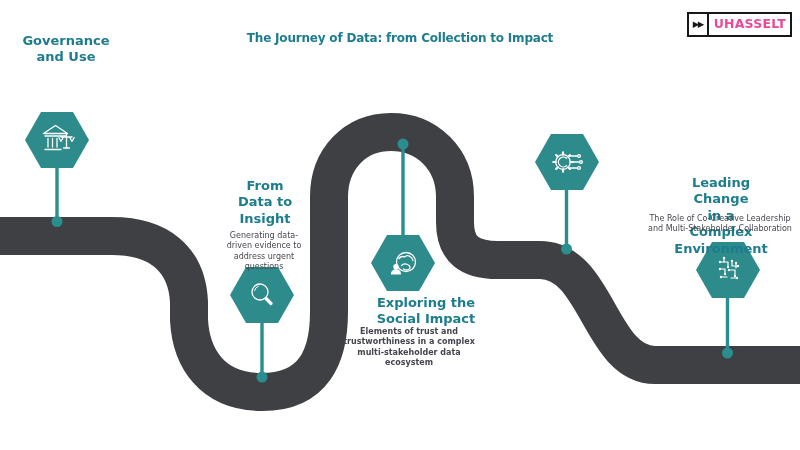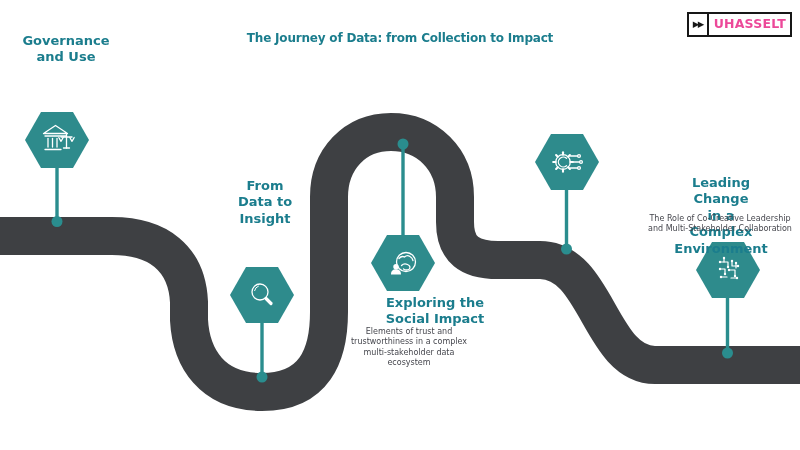--- a/index.html
+++ b/index.html
@@ -34,21 +34,21 @@
   .ms-title{
     position:absolute;transform:translateX(-50%);text-align:center;
     font-weight:bold;color:#1b7d8d;font-size:13px;line-height:1.26;white-space:pre-line;
   }
   .ms-desc{
     position:absolute;transform:translateX(-50%);text-align:center;
     color:#45464d;font-size:8px;line-height:1.3;white-space:pre-line;
   }
   .m1-title{left:66px;top:33px;}   .m1-desc{left:67px;top:60px;width:128px;}
   .m2-title{left:265px;top:178px;} .m2-desc{left:264px;top:231px;width:112px;}
-  .m3-title{left:435px;top:295px;} .m3-desc{left:409px;top:327px;width:132px;}
+  .m3-title{left:426px;top:295px;} .m3-desc{left:409px;top:327px;width:132px;font-weight:bold;}
   .m4-title{left:568px;top:81px;}  .m4-desc{left:568px;top:107px;width:152px;}
   .m5-title{left:721px;top:175px;} .m5-desc{left:720px;top:214px;width:166px;}
 
   
   .hex{
     position:absolute;width:64px;height:56px;background:#2e8b8c;
     clip-path:polygon(25% 0%,75% 0%,100% 50%,75% 100%,25% 100%,0% 50%);
     display:flex;align-items:center;justify-content:center;
   }
   .m1-hex{left:25px;top:112px;}
@@ -178,20 +178,24 @@
       </g>
     </svg>
   </div>
 
   <div class="ms-title m1-title">Governance
 and Use</div>
 
   <div class="ms-title m2-title">From
 Data to
 Insight</div>
+  <div class="ms-desc  m2-desc">Generating data-
+driven evidence to
+address urgent
+questions</div>
 
   <div class="ms-title m3-title">Exploring the
 Social Impact</div>
   <div class="ms-desc  m3-desc">Elements of trust and
 trustworthiness in a complex
 multi-stakeholder data
 ecosystem</div>
 
 
   <div class="ms-title m5-title">Leading Change

